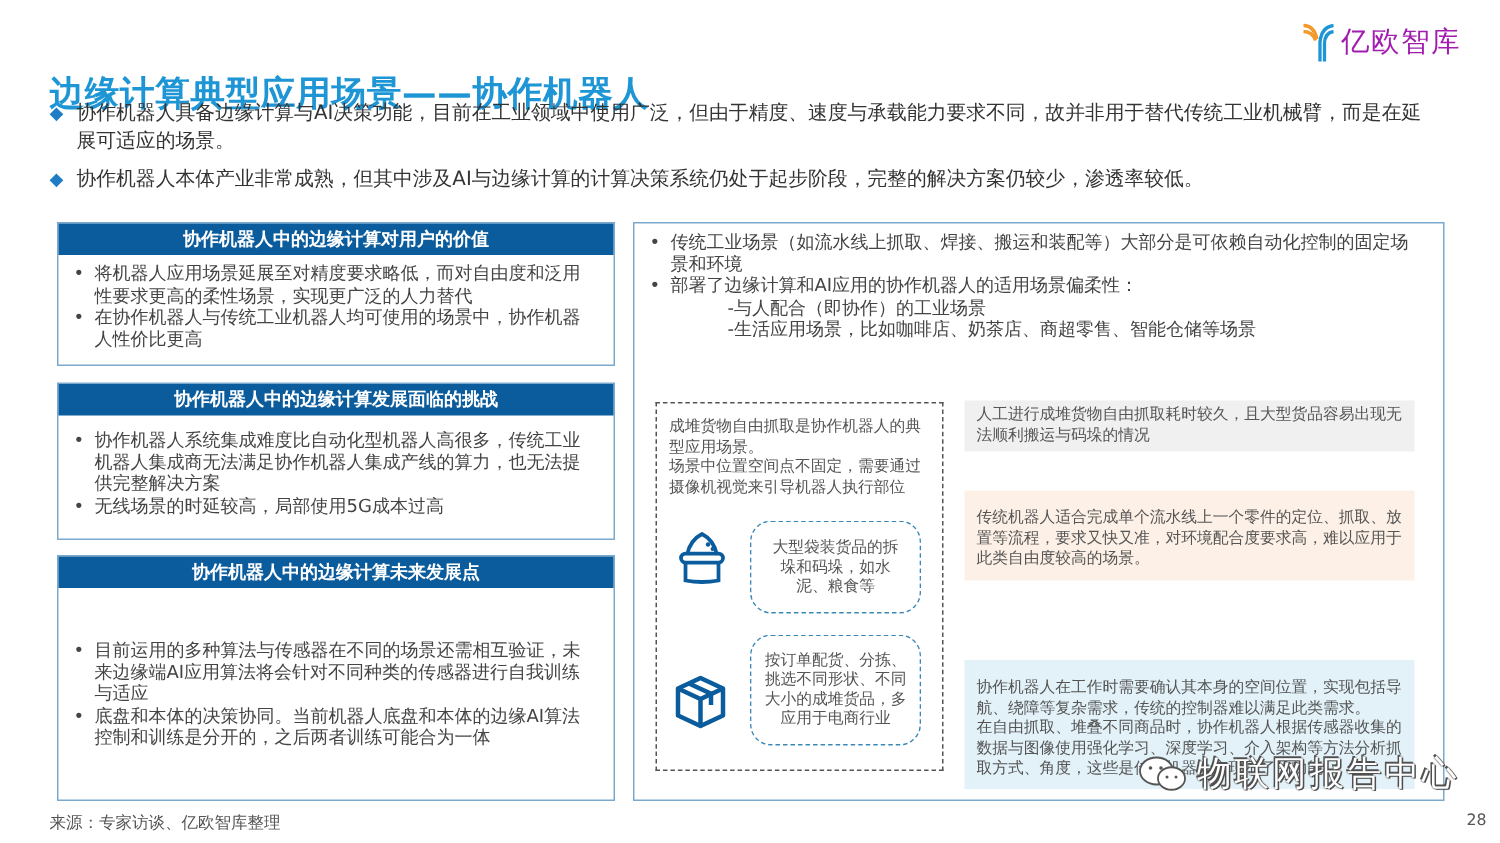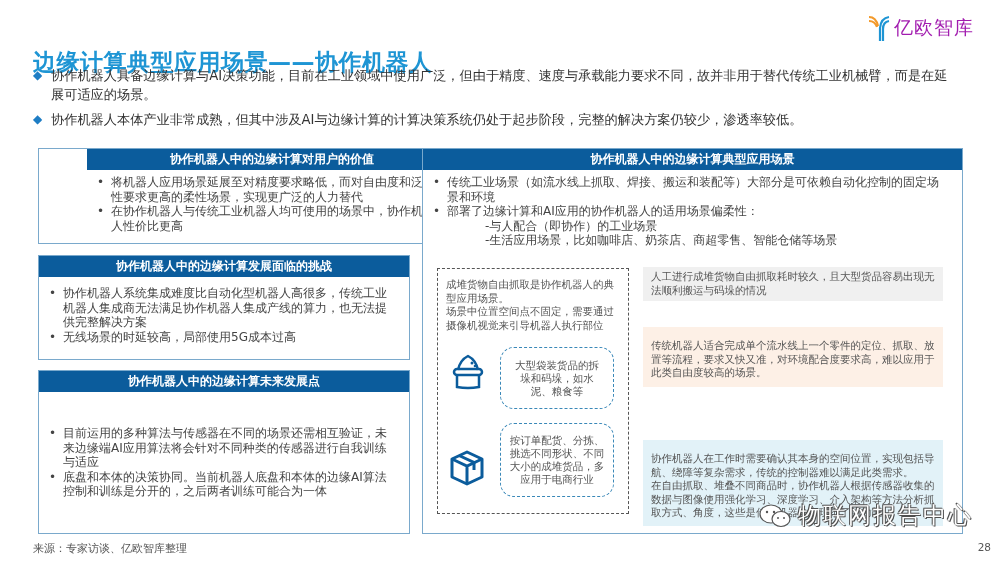--- a/index.html
+++ b/index.html
@@ -42,21 +42,21 @@
   <div class="bullet">
     <span class="diamond">◆</span>
     <span>协作机器人具备边缘计算与AI决策功能，目前在工业领域中使用广泛，但由于精度、速度与承载能力要求不同，故并非用于替代传统工业机械臂，而是在延展可适应的场景。</span>
   </div>
   <div class="bullet">
     <span class="diamond">◆</span>
     <span>协作机器人本体产业非常成熟，但其中涉及AI与边缘计算的计算决策系统仍处于起步阶段，完整的解决方案仍较少，渗透率较低。</span>
   </div>
 </div>
 
-<div class="panel" style="left:38px;top:148px;width:370px;height:94px;padding-left:48px;">
+<div class="panel" style="left:38px;top:148px;width:370px;height:94px;">
   <div class="panel-head">协作机器人中的边缘计算对用户的价值</div>
   <div class="panel-body">
     <div class="li">
         <span class="dot">•</span>
         <span>将机器人应用场景延展至对精度要求略低，而对自由度和泛用性要求更高的柔性场景，实现更广泛的人力替代</span>
       </div>
     <div class="li">
         <span class="dot">•</span>
         <span>在协作机器人与传统工业机器人均可使用的场景中，协作机器人性价比更高</span>
       </div>
@@ -85,21 +85,20 @@
         <span>目前运用的多种算法与传感器在不同的场景还需相互验证，未来边缘端AI应用算法将会针对不同种类的传感器进行自我训练与适应</span>
       </div>
     <div class="li">
         <span class="dot">•</span>
         <span>底盘和本体的决策协同。当前机器人底盘和本体的边缘AI算法控制和训练是分开的，之后两者训练可能合为一体</span>
       </div>
   </div>
 </div>
 
 <div class="panel" style="left:422px;top:148px;width:539px;height:384px;">
-  <div class="panel-head">协作机器人中的边缘计算典型应用场景</div>
   <div class="panel-body" style="padding-top:5px;">
     <div class="li">
         <span class="dot">•</span>
         <span>传统工业场景（如流水线上抓取、焊接、搬运和装配等）大部分是可依赖自动化控制的固定场景和环境</span>
       </div>
     <div class="li">
         <span class="dot">•</span>
         <span>部署了边缘计算和AI应用的协作机器人的适用场景偏柔性：</span>
       </div>
     <div class="sub">-与人配合（即协作）的工业场景</div>

